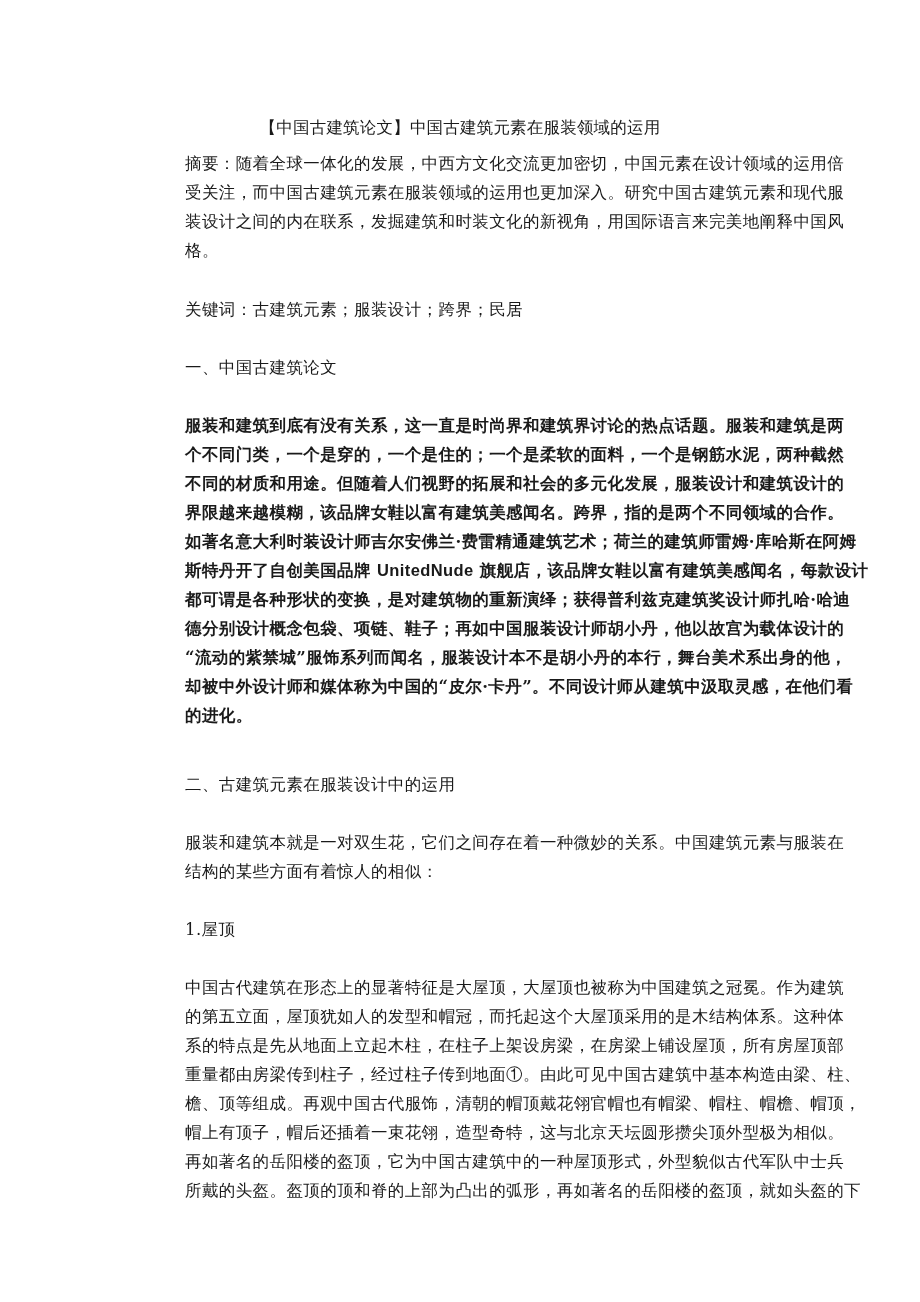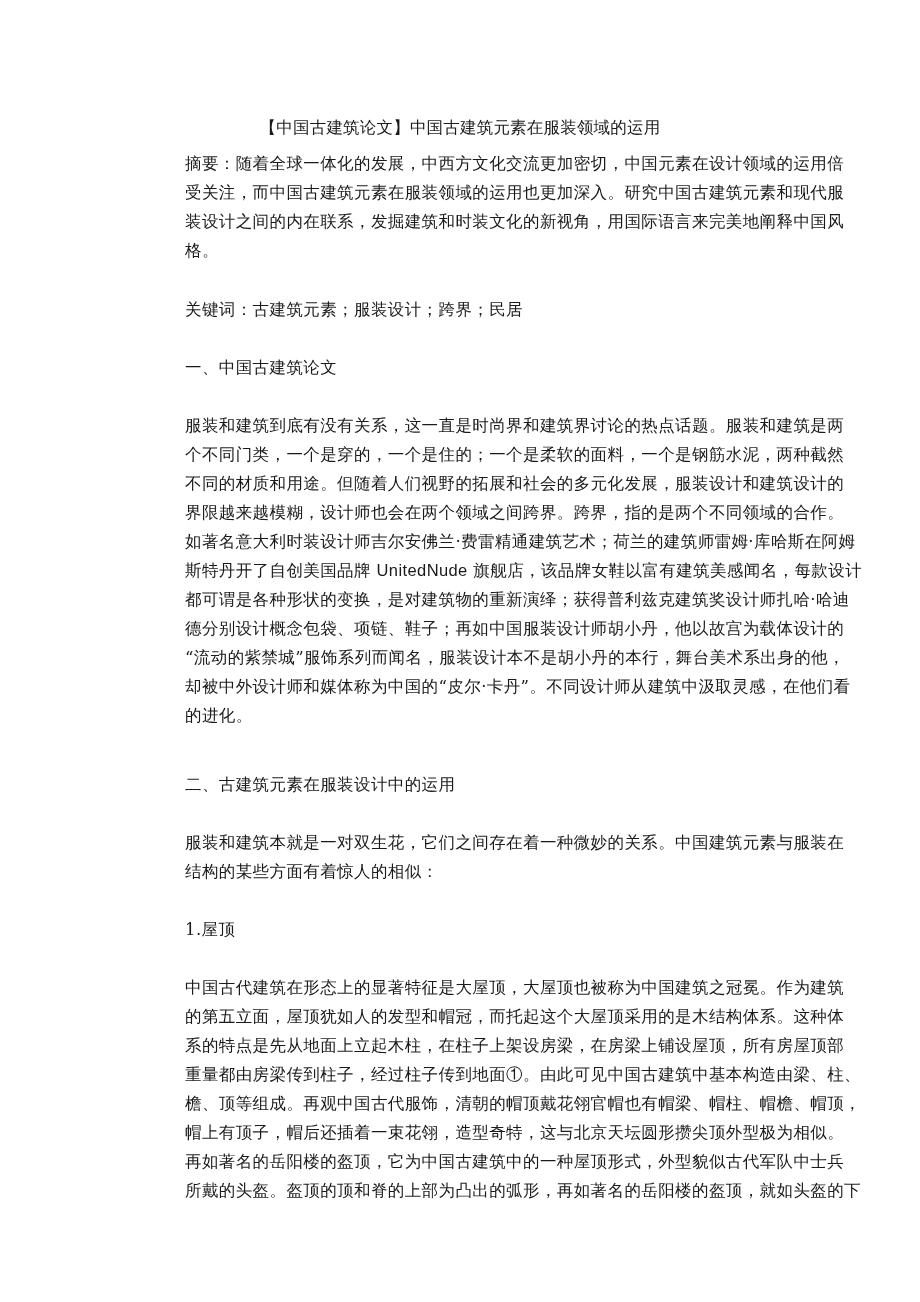--- a/index.html
+++ b/index.html
@@ -70,25 +70,25 @@
   </div>
 
   <div class="col" style="top:295px;">
     <div class="line">关键词：古建筑元素；服装设计；跨界；民居</div>
   </div>
 
   <div class="col" style="top:353px;">
     <div class="line">一、中国古建筑论文</div>
   </div>
 
-  <div class="col" style="top:411px;">
+  <div class="col" style="top:411px;font-weight:bold;">
     <div class="line justify">服装和建筑到底有没有关系，这一直是时尚界和建筑界讨论的热点话题。服装和建筑是两</div>
     <div class="line justify">个不同门类，一个是穿的，一个是住的；一个是柔软的面料，一个是钢筋水泥，两种截然</div>
     <div class="line justify">不同的材质和用途。但随着人们视野的拓展和社会的多元化发展，服装设计和建筑设计的</div>
-    <div class="line justify">界限越来越模糊，设计师也会在两个领域之间跨界。跨界，指的是两个不同领域的合作。</div>
+    <div class="line justify">界限越来越模糊，该品牌女鞋以富有建筑美感闻名。跨界，指的是两个不同领域的合作。</div>
     <div class="line justify">如著名意大利时装设计师吉尔安佛兰·费雷精通建筑艺术；荷兰的建筑师雷姆·库哈斯在阿姆</div>
     <div class="line justify"><span>斯特丹开了自创美国品牌 </span><span class="latin">UnitedNude</span><span> 旗舰店，该品牌女鞋以富有建筑美感闻名，每款设计</span></div>
     <div class="line justify">都可谓是各种形状的变换，是对建筑物的重新演绎；获得普利兹克建筑奖设计师扎哈·哈迪</div>
     <div class="line justify">德分别设计概念包袋、项链、鞋子；再如中国服装设计师胡小丹，他以故宫为载体设计的</div>
     <div class="line justify">“流动的紫禁城”服饰系列而闻名，服装设计本不是胡小丹的本行，舞台美术系出身的他，</div>
     <div class="line justify">却被中外设计师和媒体称为中国的“皮尔·卡丹”。不同设计师从建筑中汲取灵感，在他们看</div>
     <div class="line">的进化。</div>
   </div>
 
   <div class="col" style="top:770px;">

